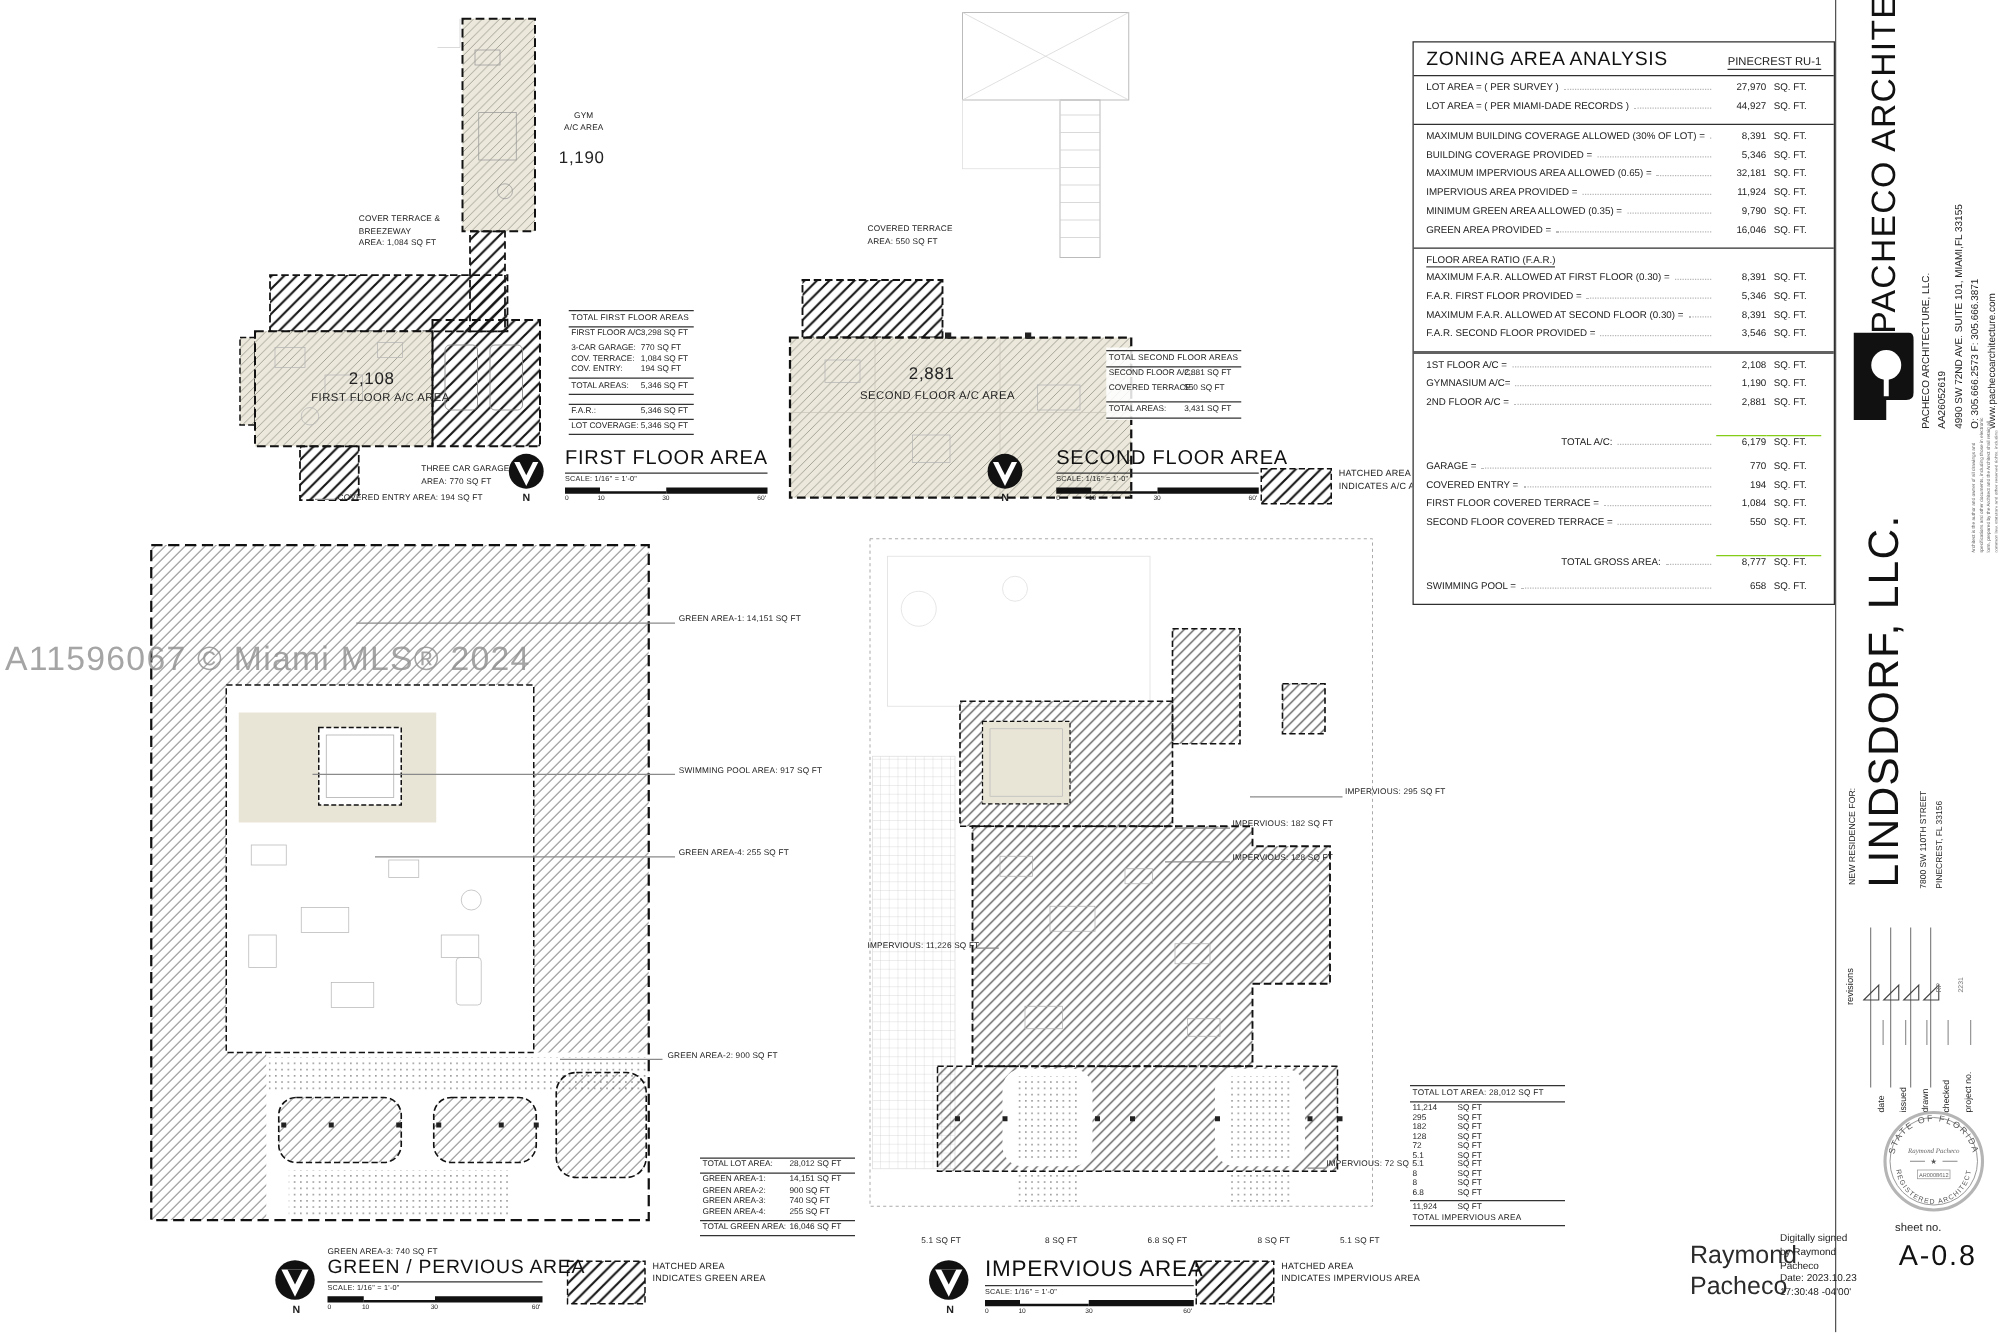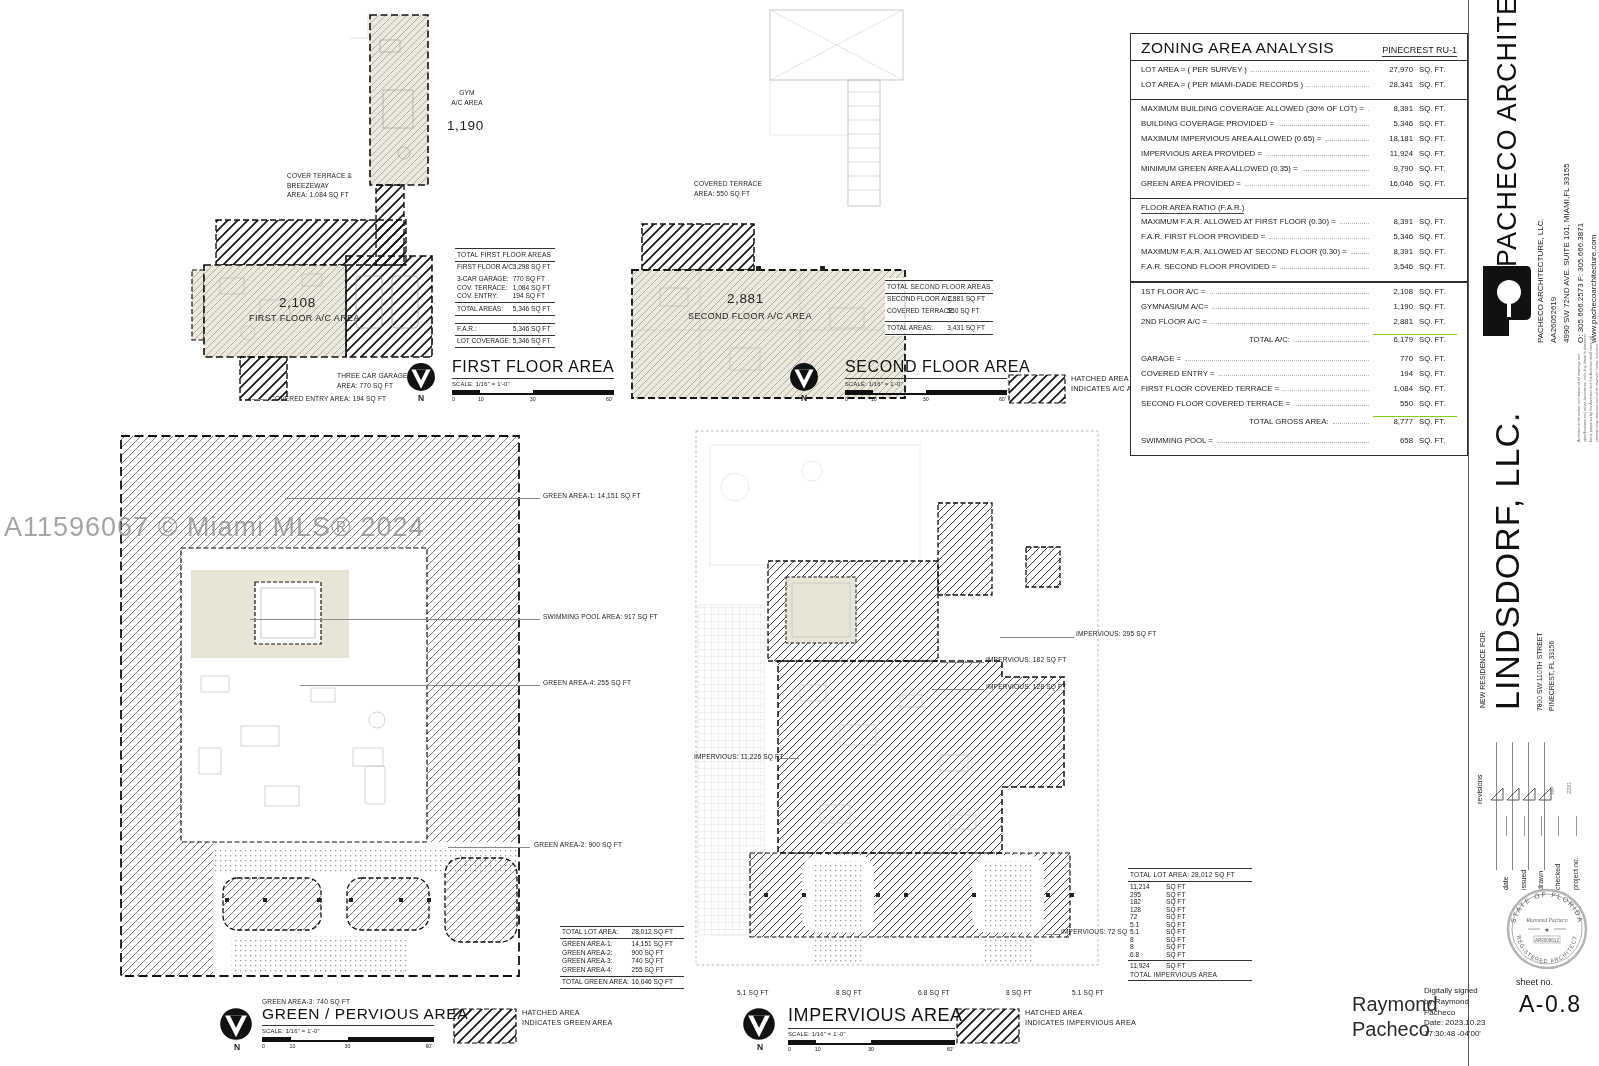--- a/index.html
+++ b/index.html
@@ -52,21 +52,21 @@
   .zhead{display:flex;justify-content:space-between;align-items:baseline;padding:5px 10px 3px}
   .zt{font-size:15.5px;letter-spacing:.5px;color:#111;white-space:nowrap}
   .zz{font-size:9px;border-bottom:1px solid #333;padding-bottom:1px;white-space:nowrap}
   .zline{border-top:1px solid #2f2f2f}
   .zgroup{padding:4px 0}
   .zrow{display:flex;align-items:baseline;font-size:7.8px;height:15px;padding:0 10px}
   .zl{white-space:nowrap}
   .sp{flex:1;border-bottom:1px dotted #b8b8b8;margin:0 4px 3px}
   .zv{width:40px;text-align:right;white-space:nowrap}
   .zu{width:38px;padding-left:6px;white-space:nowrap}
-  .sum{padding-left:118px;margin-top:2px}
+  .sum{padding-left:118px;margin-top:16px}
   .sum .zv,.sum .zu{border-top:1px solid #84cc16}
   .zfar{font-size:7.8px;padding:0 10px;height:14px}
   .zfar span{border-bottom:1px solid #444;padding-bottom:1px}
   .zgap{height:5px}
   .chead{font-size:15.5px;letter-spacing:.5px;color:#111;padding:5px 10px 3px;white-space:nowrap}
   
   .v{writing-mode:vertical-rl;transform:rotate(180deg)}
   .vframe{position:absolute;left:1468px;top:0;width:1px;height:1066px;background:#555}
   .firm{position:absolute;left:1492px;top:22px;height:245px;font-size:27px;letter-spacing:1px;
         color:#111;white-space:nowrap}
@@ -560,42 +560,42 @@
     <div class="zgroup">
         <div class="zrow">
           <span class="zl">LOT AREA =    ( PER SURVEY )</span>
           <span class="sp"></span>
           <span class="zv">27,970</span>
           <span class="zu">SQ. FT.</span>
         </div>
         <div class="zrow">
           <span class="zl">LOT AREA =    ( PER MIAMI-DADE RECORDS )</span>
           <span class="sp"></span>
-          <span class="zv">28,341</span>
+          <span class="zv">44,927</span>
           <span class="zu">SQ. FT.</span>
         </div>
       </div>
     <div class="zline"></div>
     <div class="zgroup">
         <div class="zrow">
           <span class="zl">MAXIMUM BUILDING COVERAGE ALLOWED (30% OF LOT) =</span>
           <span class="sp"></span>
           <span class="zv">8,391</span>
           <span class="zu">SQ. FT.</span>
         </div>
         <div class="zrow">
           <span class="zl">BUILDING COVERAGE PROVIDED =</span>
           <span class="sp"></span>
           <span class="zv">5,346</span>
           <span class="zu">SQ. FT.</span>
         </div>
         <div class="zrow">
           <span class="zl">MAXIMUM IMPERVIOUS AREA ALLOWED (0.65) =</span>
           <span class="sp"></span>
-          <span class="zv">18,181</span>
+          <span class="zv">32,181</span>
           <span class="zu">SQ. FT.</span>
         </div>
         <div class="zrow">
           <span class="zl">IMPERVIOUS AREA PROVIDED =</span>
           <span class="sp"></span>
           <span class="zv">11,924</span>
           <span class="zu">SQ. FT.</span>
         </div>
         <div class="zrow">
           <span class="zl">MINIMUM GREEN AREA ALLOWED (0.35) =</span>

